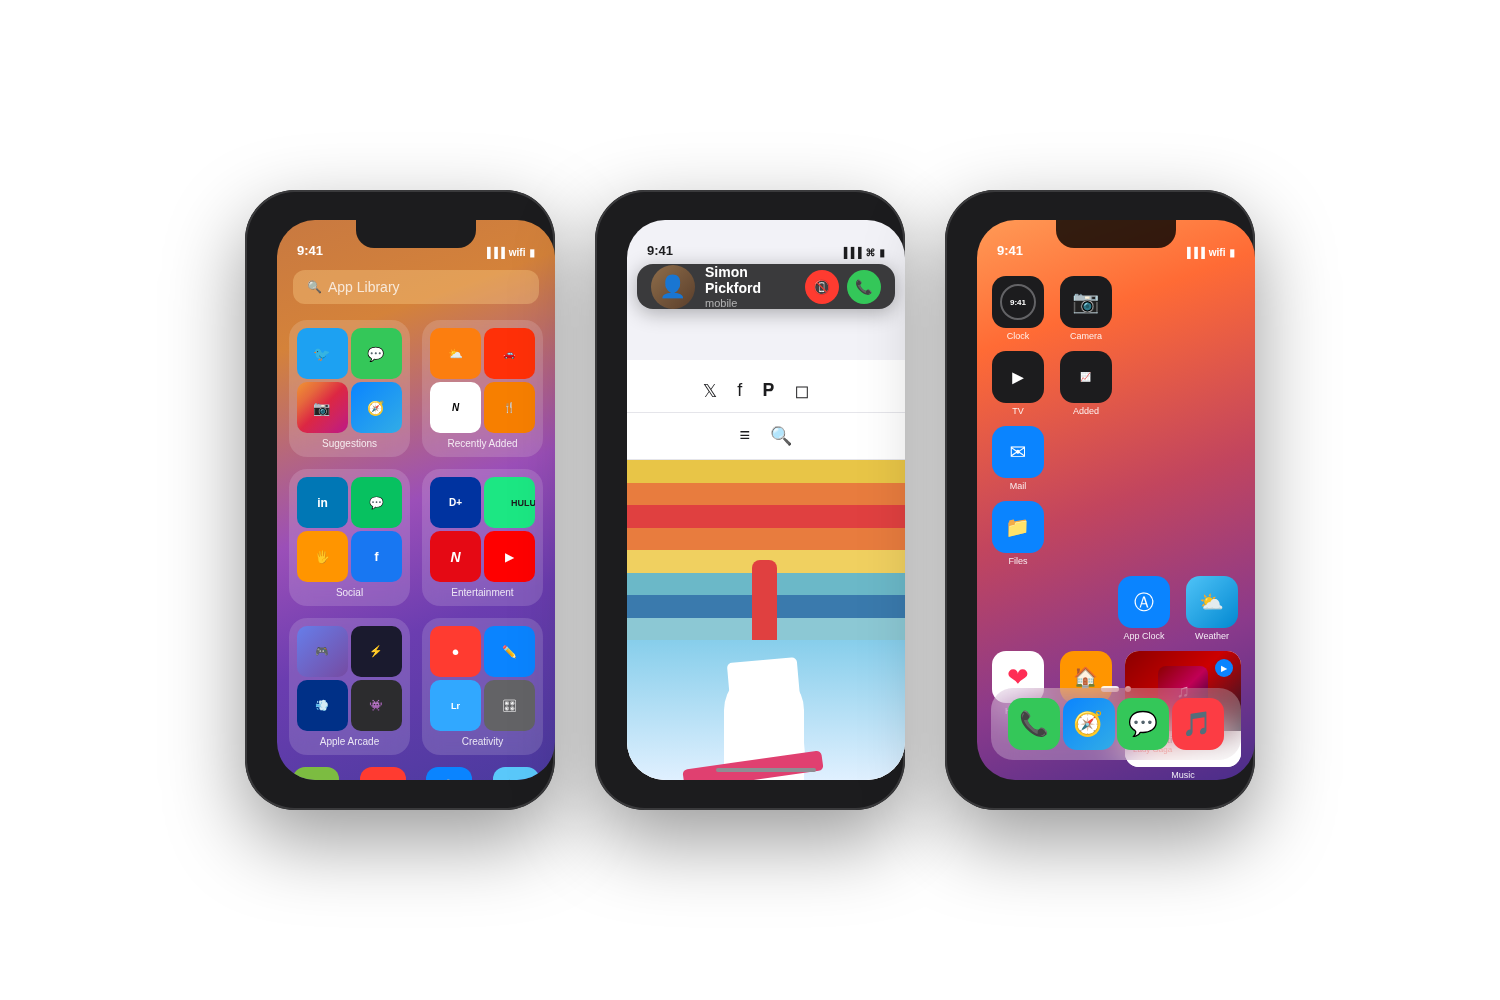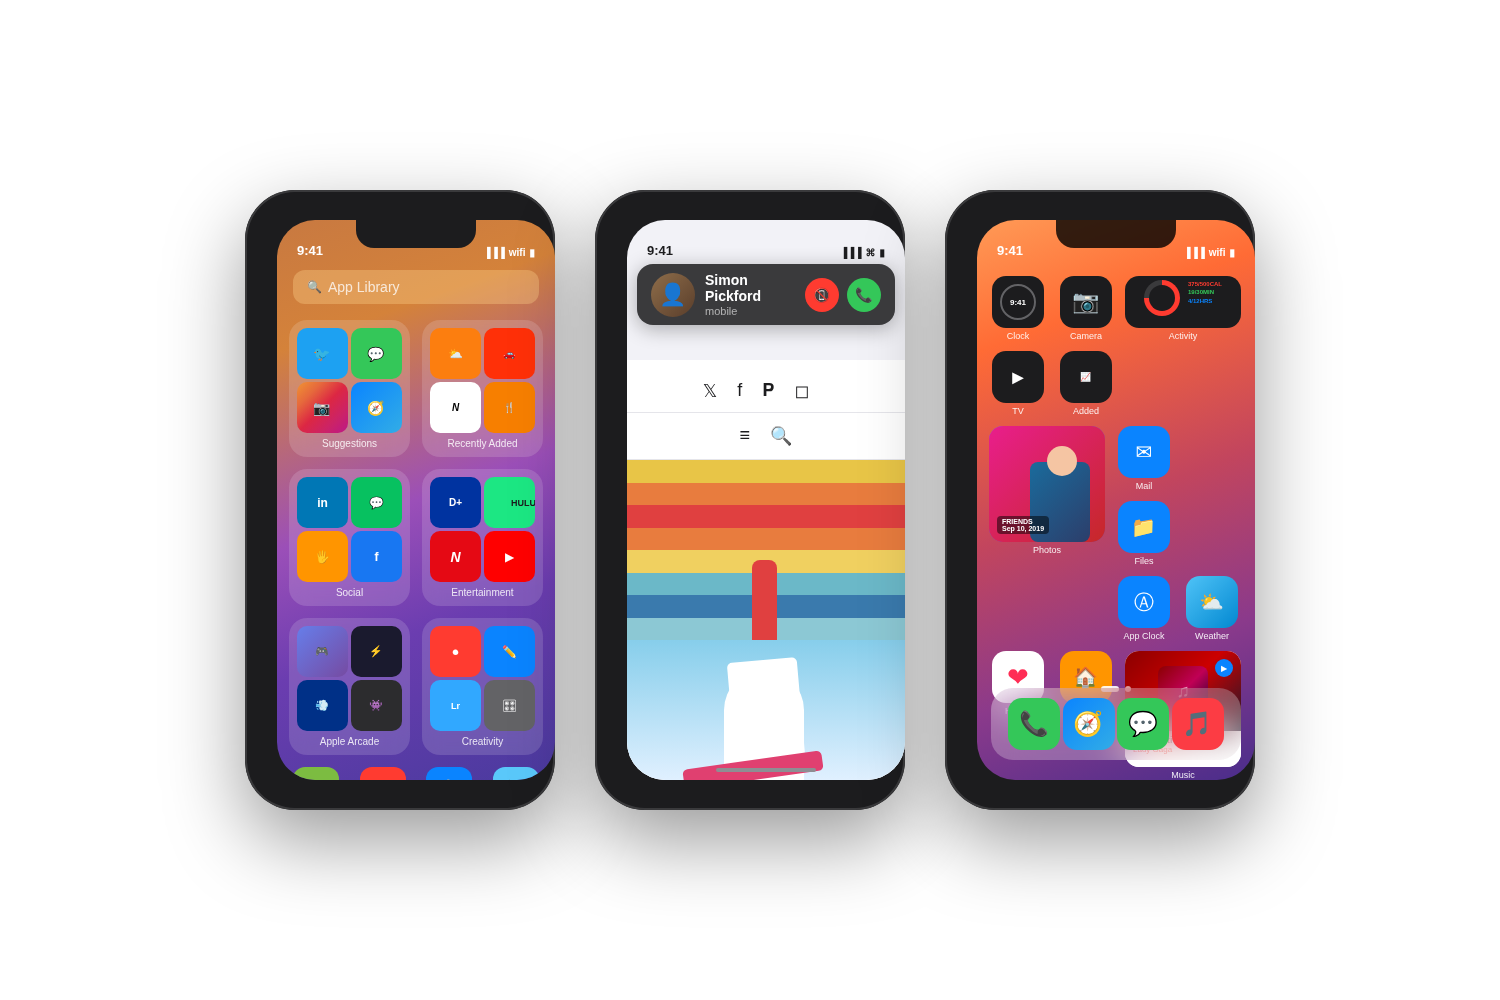--- a/index.html
+++ b/index.html
@@ -187,21 +187,21 @@
       background: #f2f2f7;
     }
 
     .call-notification {
       position: absolute;
       top: 44px;
       left: 10px;
       right: 10px;
       background: #3a3a3c;
       border-radius: 16px;
-      padding: 8px 14px;
+      padding: 0 14px;
       display: flex;
       align-items: center;
       gap: 10px;
       z-index: 8;
       box-shadow: 0 4px 20px rgba(0,0,0,0.3);
     }
 
     .caller-avatar {
       width: 44px;
       height: 44px;
@@ -685,64 +685,40 @@
           <span class="home-app-label">Clock</span>
         </div>
 
         <div class="home-app">
           <div class="home-app-icon app-camera">
             <span style="font-size:22px;">📷</span>
           </div>
           <span class="home-app-label">Camera</span>
         </div>
 
-        <div class="home-app" style="width:116px;">
-          <div class="activity-widget" style="width:116px;height:52px;flex-direction:row;gap:8px;">
-            <div style="width:36px;height:36px;border-radius:18px;background:conic-gradient(#ff3b30 0deg 270deg, #3a3a3c 270deg);display:flex;align-items:center;justify-content:center;">
-              <div style="width:26px;height:26px;border-radius:13px;background:#1c1c1e;"></div>
-            </div>
-            <div>
-              <div class="activity-line act-red">375/500CAL</div>
-              <div class="activity-line act-green">19/30MIN</div>
-              <div class="activity-line act-blue">4/12HRS</div>
-            </div>
-          </div>
-          <span class="home-app-label">Activity</span>
-        </div>
       </div>
 
       <div class="home-row">
         <div class="home-app">
           <div class="home-app-icon app-appletv">
             <span style="font-size:14px;color:white;font-weight:900;">▶</span>
           </div>
           <span class="home-app-label">TV</span>
         </div>
 
         <div class="home-app">
           <div class="home-app-icon app-stocks">
             <span style="font-size:9px;color:#34c759;font-family:monospace;">📈</span>
           </div>
           <span class="home-app-label">Added</span>
         </div>
       </div>
 
       <div class="home-row" style="align-items:flex-start;">
 
-        <div style="display:flex;flex-direction:column;align-items:center;">
-          <div class="photos-widget">
-            <div class="photos-widget-img">
-
-              <div style="width:60px;height:80px;background:linear-gradient(135deg, #1a6b9c, #2c3e6b);border-radius:8px;position:absolute;right:15px;bottom:0;"></div>
-              <div style="width:30px;height:30px;background:#f5c5a3;border-radius:50%;position:absolute;right:28px;top:20px;"></div>
-            </div>
-            <div class="friends-badge">FRIENDS<br>Sep 10, 2019</div>
-          </div>
-          <span class="home-app-label">Photos</span>
-        </div>
 
         <div class="widget-col">
           <div class="home-app">
             <div class="home-app-icon app-mail">
               <span style="font-size:20px; color:white;">✉</span>
             </div>
             <span class="home-app-label">Mail</span>
           </div>
           <div class="home-app">
             <div class="home-app-icon app-files">

